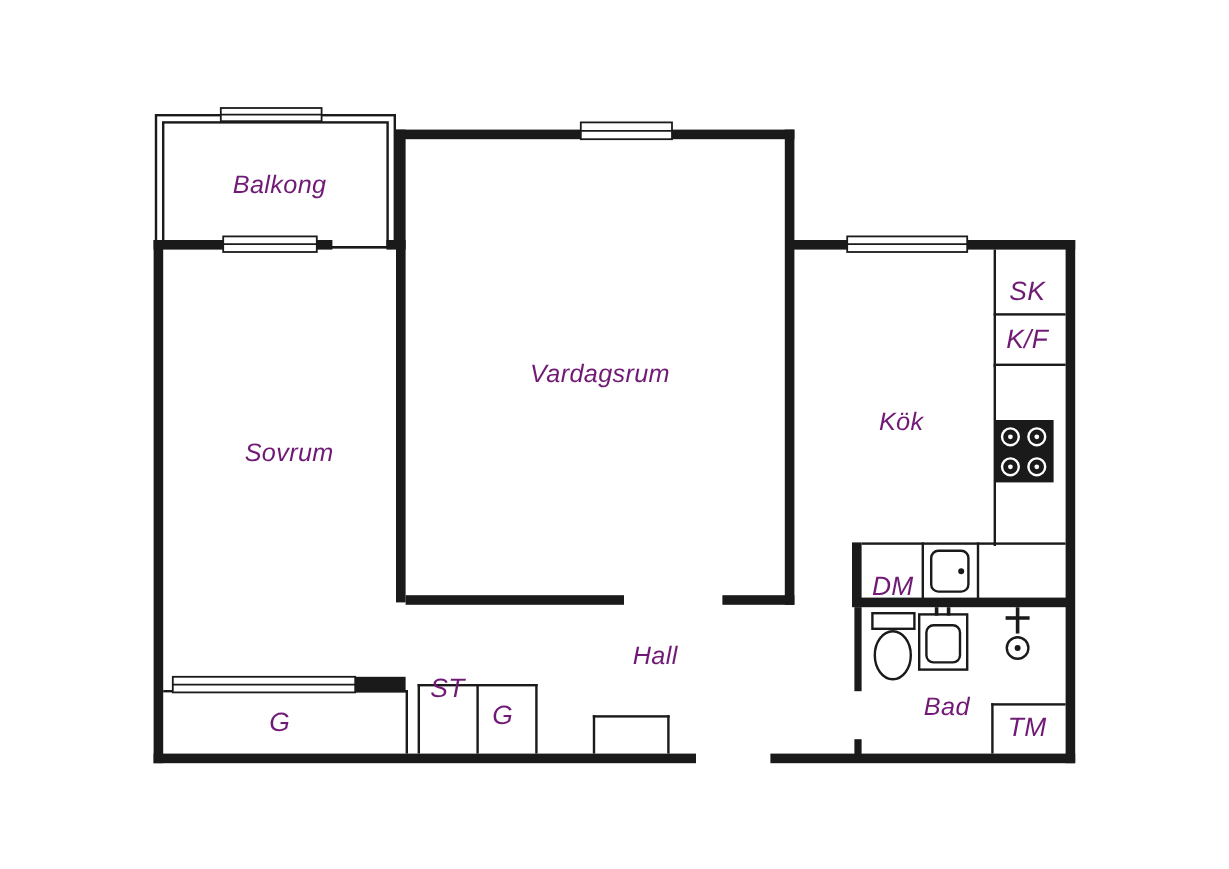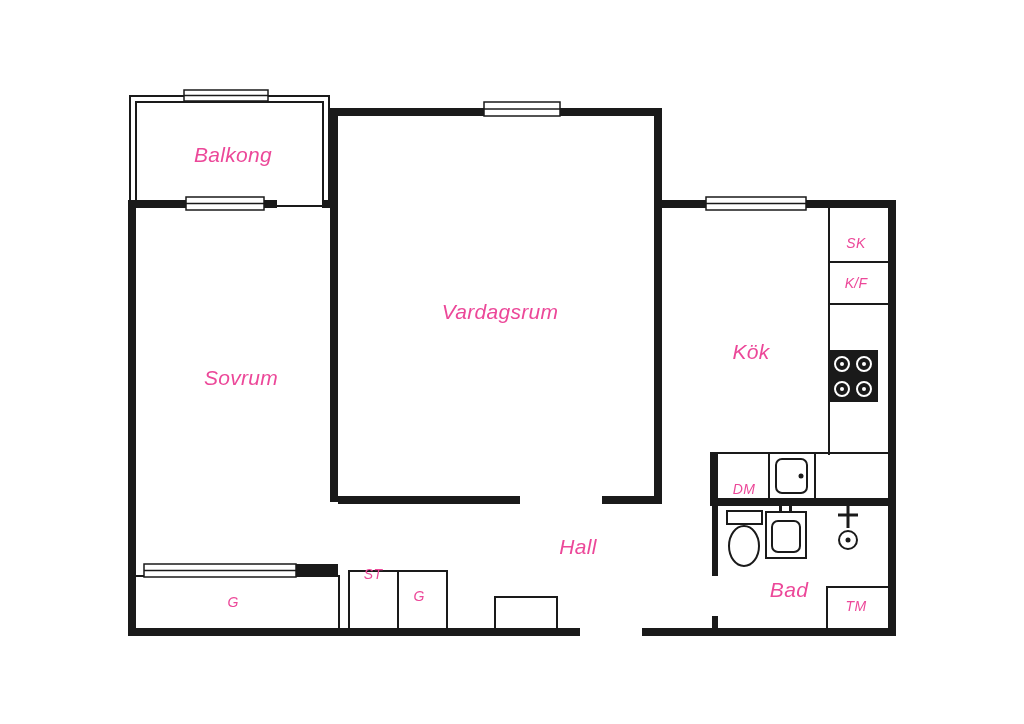--- a/index.html
+++ b/index.html
@@ -8,27 +8,27 @@
     width:1024px;height:724px;
     background:#ffffff;
     font-family:"Liberation Sans", sans-serif;
     overflow:hidden;
   }
   .plan-svg{position:absolute;left:0;top:0;}
   .lbl{
     position:absolute;
     transform:translate(-50%,-50%);
     font-style:italic;
-    color:#ec4899;
+    color:#701a75;
     white-space:nowrap;
     letter-spacing:.3px;
     user-select:none;
   }
   .lbl-room{font-size:21px;}
-  .lbl-sm{font-size:14px;}
+  .lbl-sm{font-size:22px;}
 </style>
 </head>
 <body>
 
 <div class="canvas">
 
   <svg class="plan-svg" width="1024" height="724" viewBox="0 0 1024 724">
 
     <g fill="#1a1a1a">
       <rect x="128" y="200" width="8" height="436"></rect>
@@ -140,21 +140,21 @@
       <line x1="838" y1="515" x2="858" y2="515" stroke="#1a1a1a" stroke-width="3"></line>
       <circle cx="848" cy="540" r="9" fill="none" stroke="#1a1a1a" stroke-width="2"></circle>
       <circle cx="848" cy="540" r="2.5" fill="#1a1a1a"></circle>
     </g>
   </svg>
 
   <div class="lbl lbl-room" style="left:233px;top:155px">Balkong</div>
   <div class="lbl lbl-room" style="left:241px;top:378px">Sovrum</div>
   <div class="lbl lbl-room" style="left:500px;top:312px">Vardagsrum</div>
   <div class="lbl lbl-room" style="left:751px;top:352px">Kök</div>
-  <div class="lbl lbl-room" style="left:578px;top:547px">Hall</div>
+  <div class="lbl lbl-room" style="left:546px;top:547px">Hall</div>
   <div class="lbl lbl-room" style="left:789px;top:590px">Bad</div>
 
   <div class="lbl lbl-sm" style="left:856px;top:243px">SK</div>
   <div class="lbl lbl-sm" style="left:856px;top:283px">K/F</div>
   <div class="lbl lbl-sm" style="left:744px;top:489px">DM</div>
   <div class="lbl lbl-sm" style="left:856px;top:606px">TM</div>
   <div class="lbl lbl-sm" style="left:373px;top:574px">ST</div>
   <div class="lbl lbl-sm" style="left:419px;top:596px">G</div>
   <div class="lbl lbl-sm" style="left:233px;top:602px">G</div>
 

